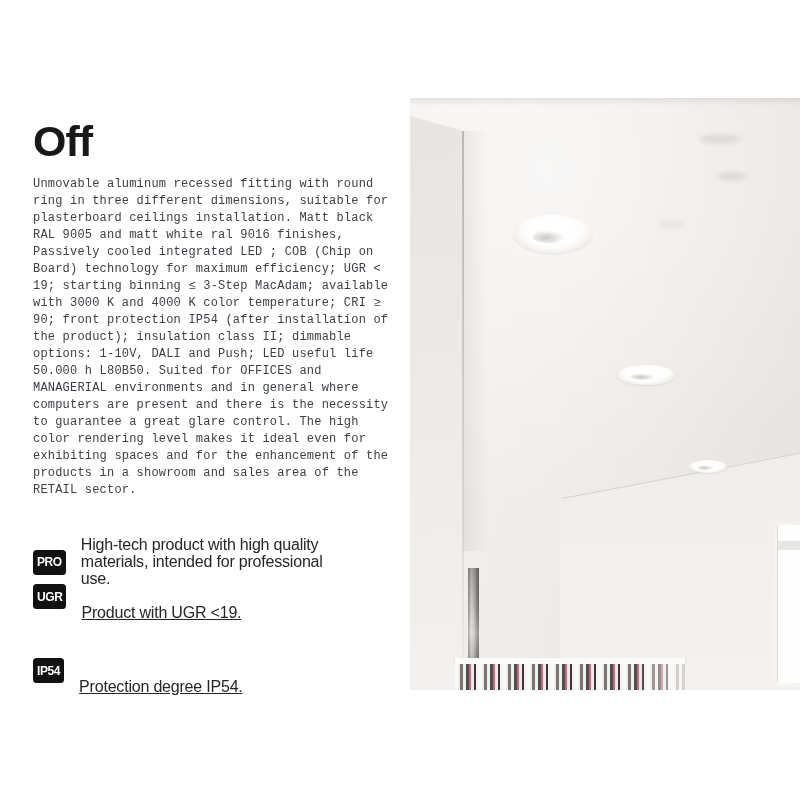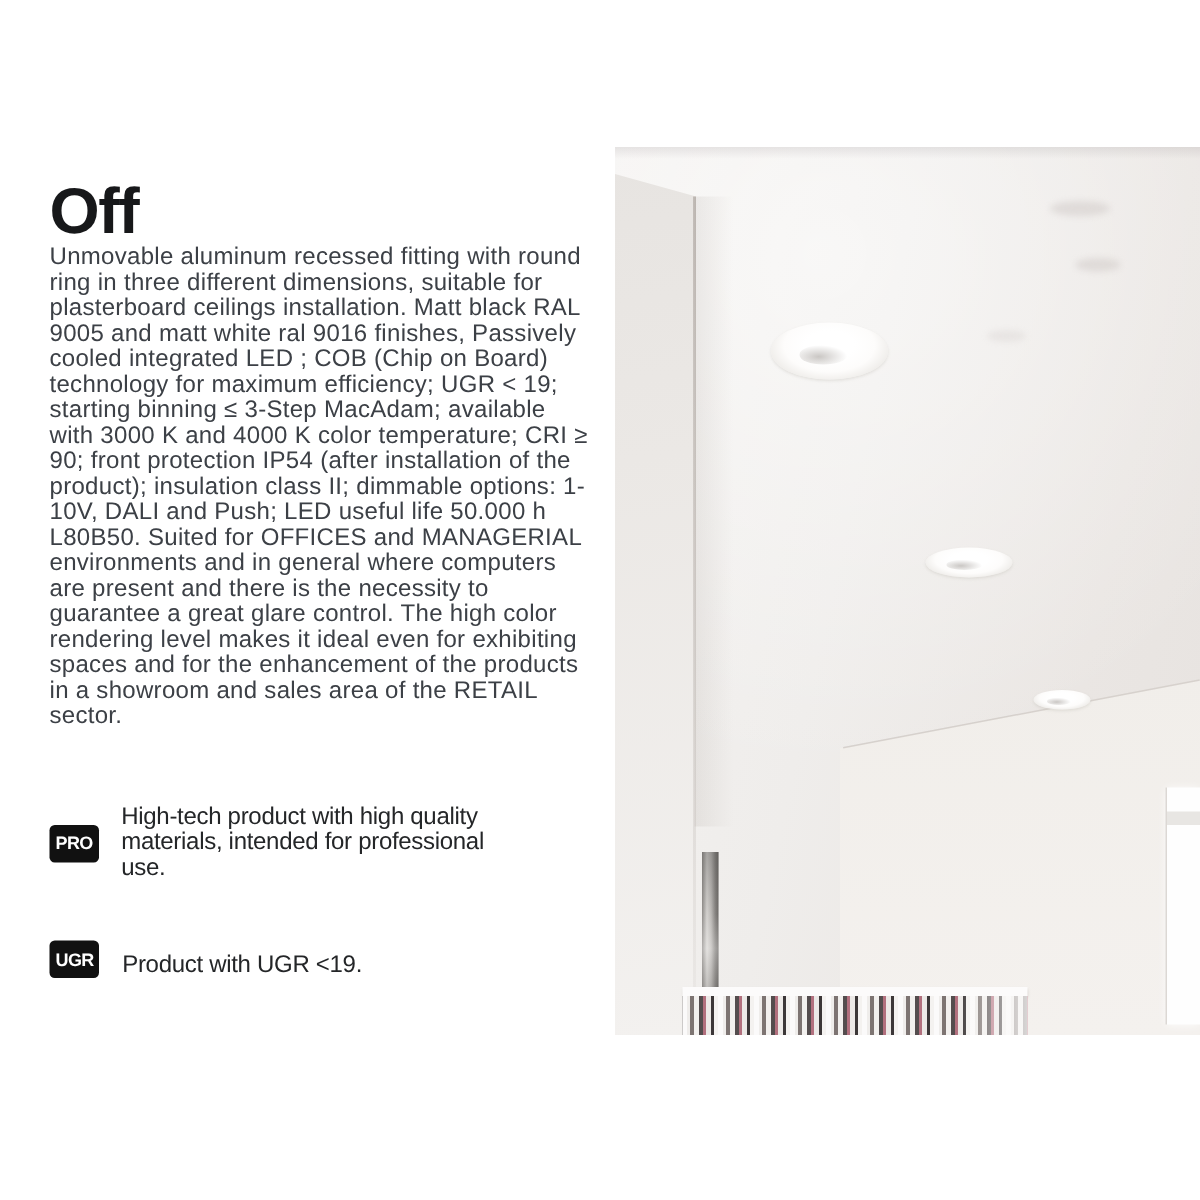--- a/index.html
+++ b/index.html
@@ -13,45 +13,45 @@
   .left-col { position:absolute; left:33px; top:112px; width:362px; height:578px; }
 
   .title {
     margin-top:8px;
     font-family:"Liberation Sans", sans-serif;
     font-size:43px; line-height:1.0; font-weight:700;
     letter-spacing:-1px; color:#17181a;
   }
 
   .desc {
-    width:362px;
-    font-family:Liberation Sans, sans-serif;
-    font-size:16px; line-height:17px; letter-spacing:0.2px;
+    margin-top:13px; width:362px;
+    font-family:Liberation Mono, monospace;
+    font-size:12px; line-height:17px; letter-spacing:0.2px;
     color:#3c4046;
   }
 
   .feat-row { position:absolute; left:0; display:flex; gap:15px; align-items:flex-start; }
   .feat-row.r1 { top:425px;align-items:center; }
-  .feat-row.r2 { top:515px; }
+  .feat-row.r2 { top:472px; }
   .feat-row.r3 { top:546px; }
 
   .badge {
     flex:0 0 auto; min-width:27px; height:25px; padding:0 4px;
     background:#111111; color:#ffffff; border-radius:3.5px;
     display:flex; align-items:center; justify-content:center;
     font-size:12px; font-weight:700; letter-spacing:-0.4px;
   }
 
   .feat-text {
     max-width:255px;
     font-size:16px; line-height:17px; letter-spacing:-0.2px;
     color:#242628;
   }
   .feat-row.r1 .feat-text { margin-top:-1px; }
-  .feat-row.r2 .feat-text, .feat-row.r3 .feat-text { margin-top:8px; }
+  .feat-row.r2 .feat-text, .feat-row.r3 .feat-text { margin-top:20px;text-decoration:underline; }
 
   
   .photo {
     position:absolute; left:410px; top:98px; width:390px; height:592px;
     overflow:hidden;
     background:linear-gradient(102deg,#f4f2f0 0%,#efedeb 40%,#eae6e3 75%,#e7e3e0 100%);
   }
   .photo * { position:absolute; }
 
   .ceiling-sheen {
@@ -151,20 +151,24 @@
     <div class="feat-row r1">
       <div class="badge">PRO</div>
       <div class="feat-text">High-tech product with high quality materials, intended for professional use.</div>
     </div>
 
     <div class="feat-row r2">
       <div class="badge">UGR</div>
       <div class="feat-text">Product with UGR &lt;19.</div>
     </div>
 
+    <div class="feat-row r3">
+      <div class="badge">IP54</div>
+      <div class="feat-text">Protection degree IP54.</div>
+    </div>
   </div>
 
   <div class="photo" title="Bright white interior: ceiling with three recessed LED downlights switched off, wall corner at left, chrome floor-lamp pole, low white bookshelf with books, bright window at right.">
     <div class="ceiling-sheen"></div>
     <div class="top-shade"></div>
 
     <div class="left-wall"></div>
     <div class="wall-edge"></div>
     <div class="edge-shadow"></div>
 

